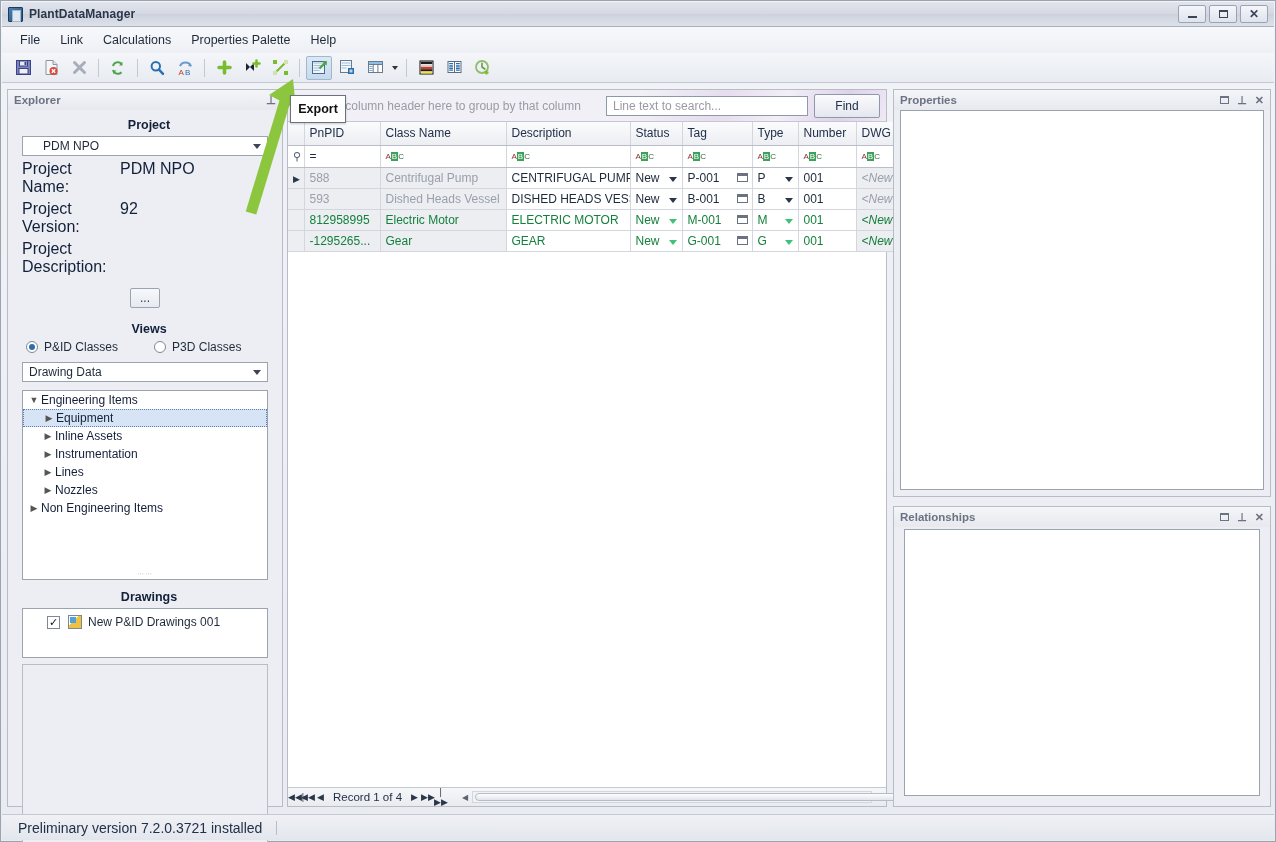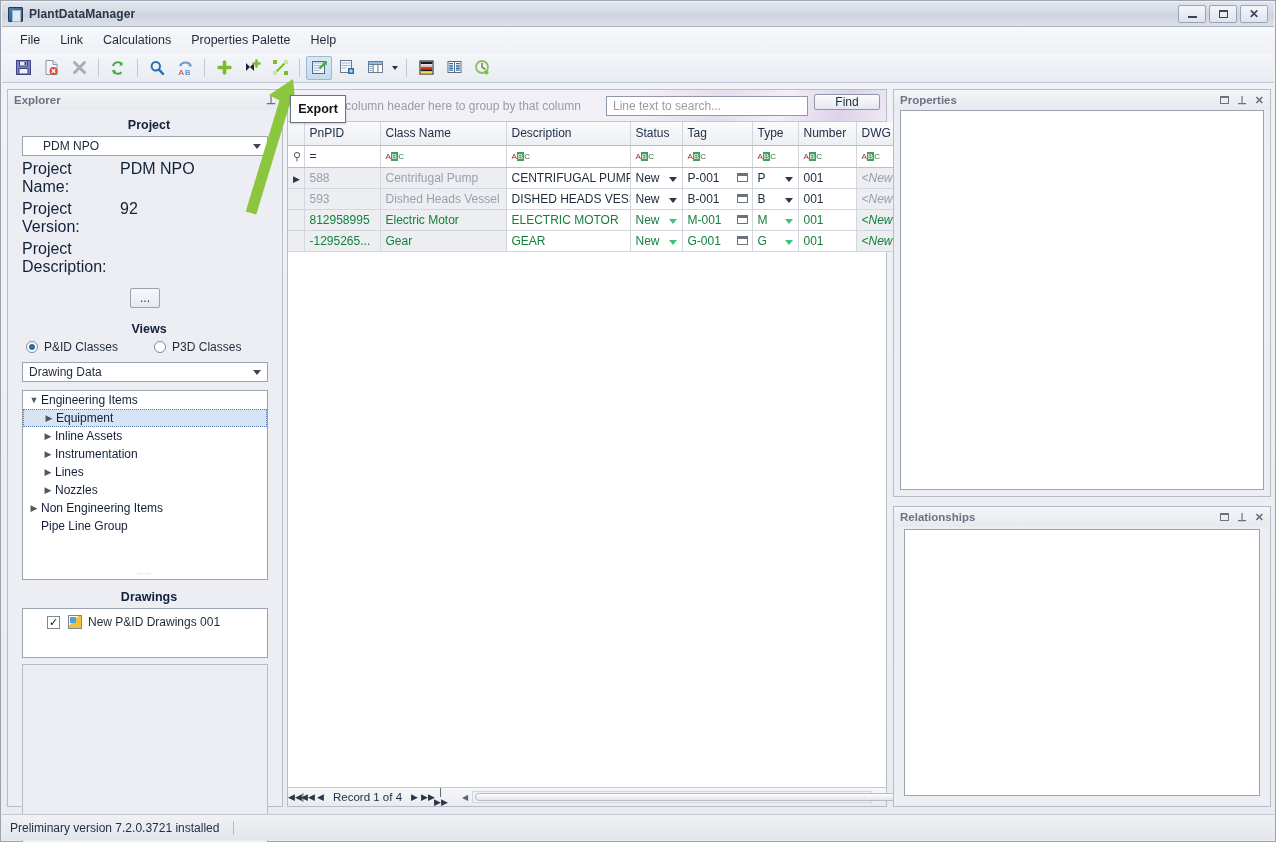--- a/index.html
+++ b/index.html
@@ -144,21 +144,21 @@
     border-bottom:1px solid #c9c3d4;
     display:flex; align-items:center;
   }
   #group-hint { font-size:12px; color:#9b9aa6; margin-left:18px; }
   #search-box {
     position:absolute; right:78px; top:6px; width:202px; height:20px;
     background:#fff; border:1px solid #8f98a6; display:flex; align-items:center;
     padding-left:6px; font-size:12px; color:#9a9aa4;
   }
   #find-btn {
-    position:absolute; right:6px; top:4px; width:66px; height:16px;
+    position:absolute; right:6px; top:4px; width:66px; height:24px;
     background:linear-gradient(180deg,#fafbfd,#e4e7ee); border:1px solid #8f98a6; border-radius:2px;
     display:flex; align-items:center; justify-content:center; font-size:12px; color:#22304a;
   }
 
   table.grid { border-collapse:collapse; width:100%; table-layout:fixed; }
   table.grid th, table.grid td {
     border-right:1px solid #d3d6dd; border-bottom:1px solid #d3d6dd;
     font-weight:normal; font-size:12px; padding:0 5px; height:21px; text-align:left;
     white-space:nowrap; overflow:hidden;
   }
@@ -213,21 +213,21 @@
   #props .inner { left:6px; top:20px; right:6px; bottom:6px;}
   .capbtn { font-size:11px; color:#6b7383; line-height:1; }
   .capbtn.sq { width:9px;height:8px;border:1px solid #6b7383;border-top-width:2px;display:inline-block;}
 
   
   #statusbar {
     position:absolute; left:1px; right:1px; bottom:1px; height:26px;
     background:linear-gradient(180deg,#eff1f5,#e3e6ec); border-top:1px solid #c3c9d4;
     display:flex; align-items:center;
   }
-  #status-text { margin-left:8px; font-size:12px; color:#22304a; }
+  #status-text { margin-left:16px; font-size:14px; color:#22304a; }
   #status-sep { width:1px; height:14px; background:#b7bdc8; margin-left:14px;}
 
   
   #export-tip {
     position:absolute; left:289px; top:94px; width:56px; height:28px;
     background:#fff; border:1px solid #6b7280;
     display:flex; align-items:center; justify-content:center;
     font-size:12.5px; font-weight:bold; color:#111; z-index:40;
     box-shadow:0 1px 2px rgba(0,0,0,.2);
   }
@@ -446,24 +446,20 @@
           <span class="exp">▶</span>
           <span>Lines</span>
         </div>
         <div class="tnode indent1">
           <span class="exp">▶</span>
           <span>Nozzles</span>
         </div>
         <div class="tnode">
           <span class="exp">▶</span>
           <span>Non Engineering Items</span>
-        </div>
-        <div class="tnode">
-          <span class="exp"></span>
-          <span>Pipe Line Group</span>
         </div>
         <div class="grip">⋯⋯</div>
       </div>
 
       <div class="sec-title" style="margin-top:10px">Drawings</div>
       <div class="draw-box">
         <div class="draw-row">
           <span class="chk">✓</span>
           <span class="dwg-ico"></span>
           <span>New P&amp;ID Drawings 001</span>

